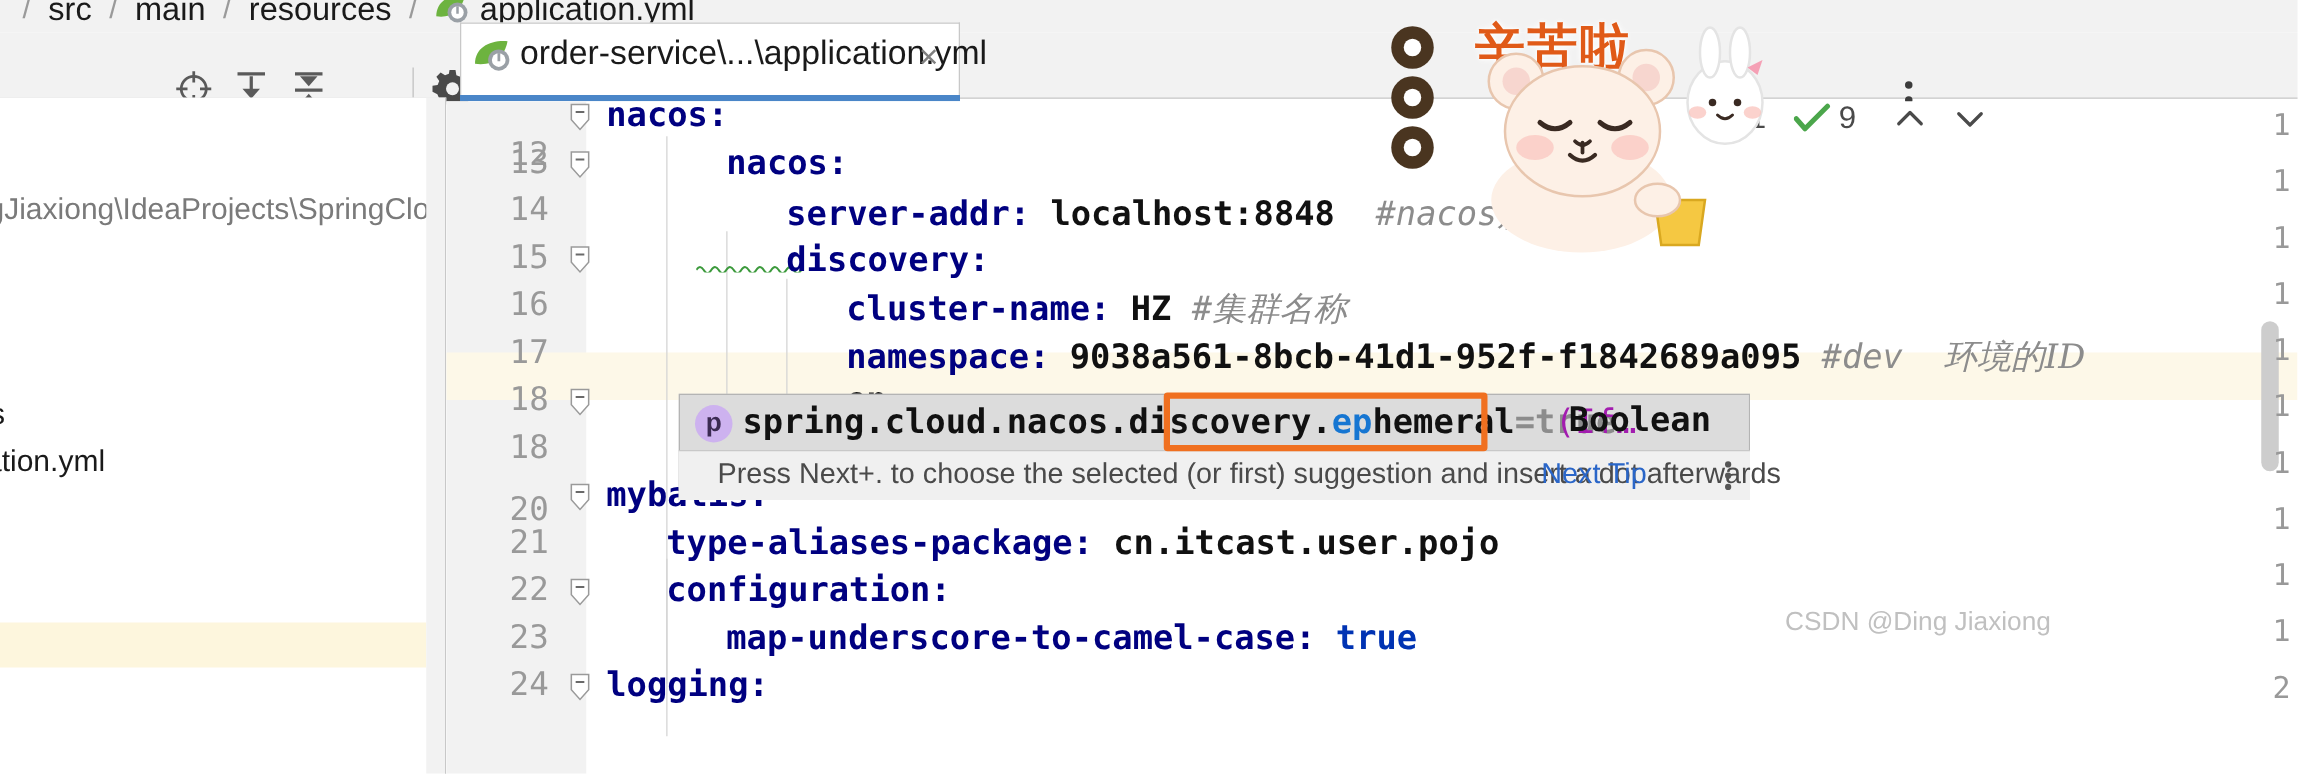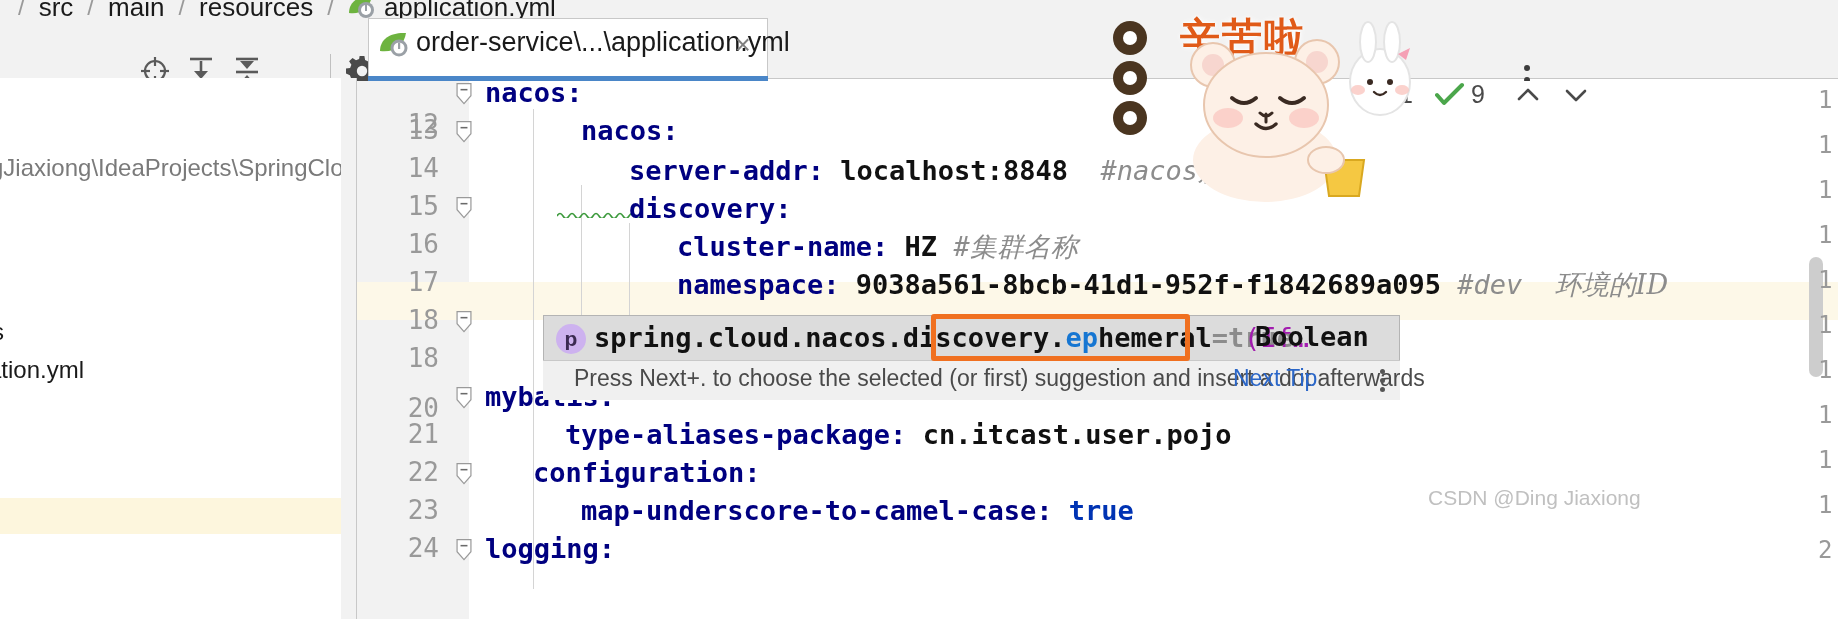--- a/index.html
+++ b/index.html
@@ -341,21 +341,21 @@
       </svg>
       <div class="code" style="top: 224px; left: 320px;"><span class="v">ep</span></div>
       <div class="ln" style="top: 262px;">18</div>
       <div class="ln" style="top: 312px;">20</div>
       <svg viewBox="0 0 22 30" class="fold" style="top: 304px;">
         <path d="M3 3 h16 v14 l-8 9 l-8 -9 z" fill="#ffffff" stroke="#9a9a9a" stroke-width="1.4"></path>
         <line x1="7" y1="10" x2="15" y2="10" stroke="#6a6a6a" stroke-width="1.8"></line>
       </svg>
       <div class="code" style="top: 300px; left: 128px;"><span class="k">mybatis:</span></div>
       <div class="ln" style="top: 338px;">21</div>
-      <div class="code" style="top: 338px; left: 176px; padding-left: 32px;"><span class="k">type-aliases-package</span><span class="k">: </span><span class="v">cn.itcast.user.pojo</span></div>
+      <div class="code" style="top: 338px; left: 176px;"><span class="k">type-aliases-package</span><span class="k">: </span><span class="v">cn.itcast.user.pojo</span></div>
       <div class="ln" style="top: 376px;">22</div>
       <svg viewBox="0 0 22 30" class="fold" style="top: 380px;">
         <path d="M3 3 h16 v14 l-8 9 l-8 -9 z" fill="#ffffff" stroke="#9a9a9a" stroke-width="1.4"></path>
         <line x1="7" y1="10" x2="15" y2="10" stroke="#6a6a6a" stroke-width="1.8"></line>
       </svg>
       <div class="code" style="top: 376px; left: 176px;"><span class="k">configuration:</span></div>
       <div class="ln" style="top: 414px;">23</div>
       <div class="code" style="top: 414px; left: 224px;"><span class="k">map-underscore-to-camel-case</span><span class="k">: </span><span class="bool">true</span></div>
       <div class="ln" style="top: 452px;">24</div>
       <svg viewBox="0 0 22 30" class="fold" style="top: 456px;">

